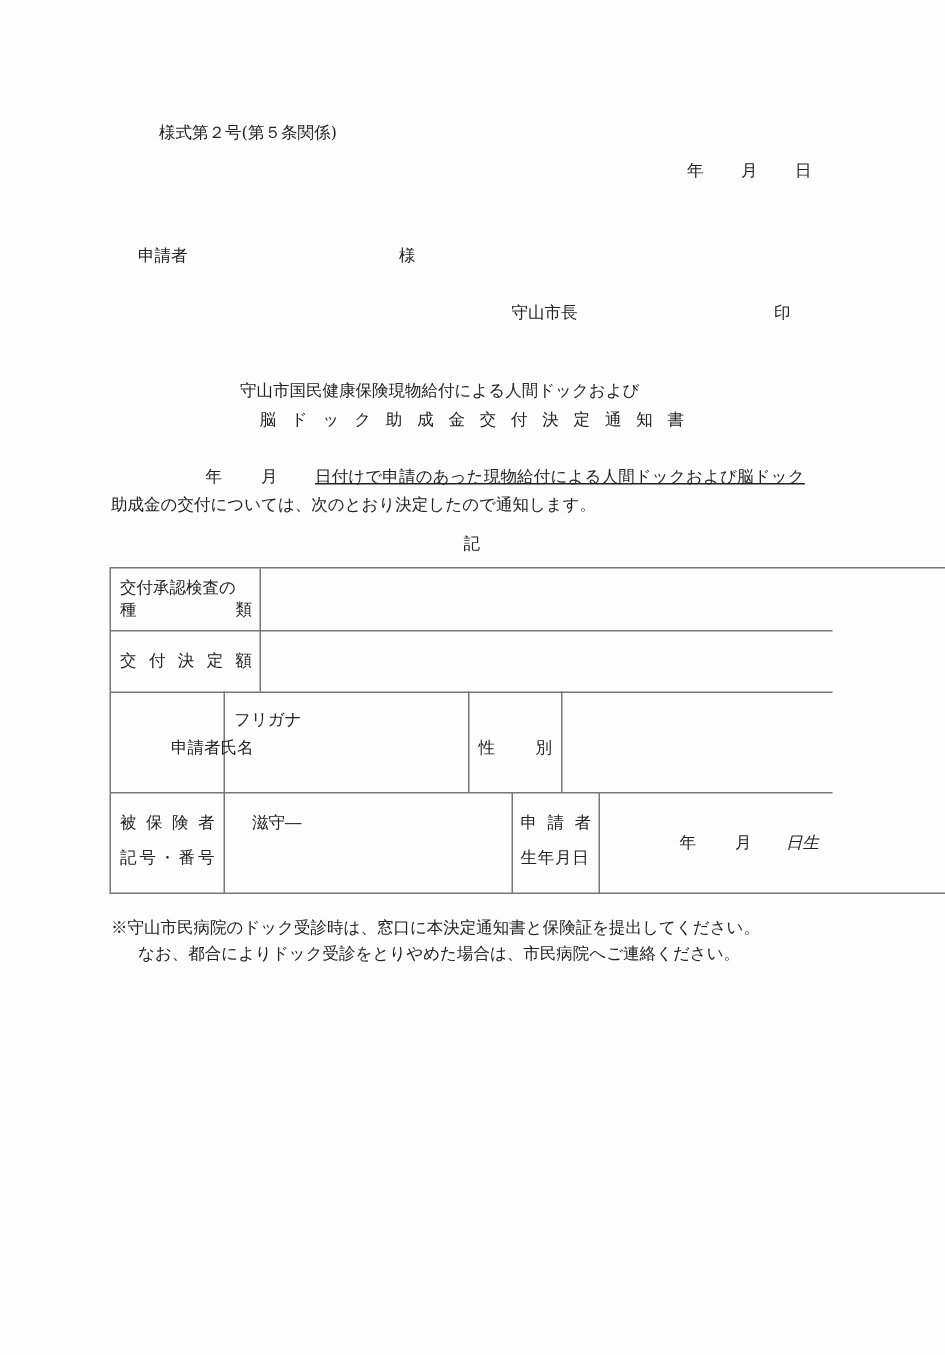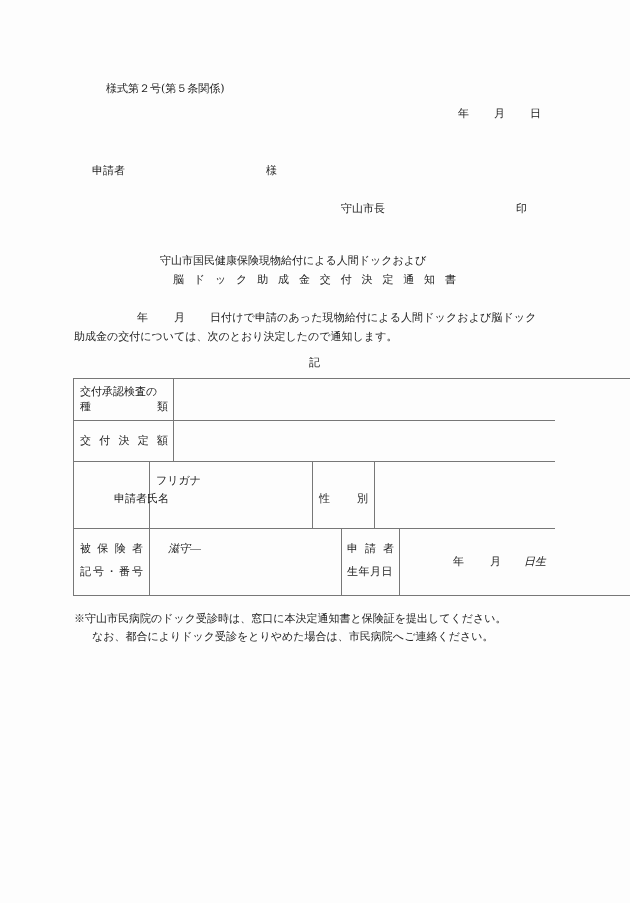--- a/index.html
+++ b/index.html
@@ -45,21 +45,21 @@
   <span>決</span>
   <span>定</span>
   <span>通</span>
   <span>知</span>
   <span>書</span>
 </div>
 
 <div>
   <span class="abs" style="left:137px;top:312px;">年</span>
   <span class="abs" style="left:174px;top:312px;">月</span>
-  <span class="abs" style="left:210px;top:312px;letter-spacing:0.1px;">日付けで申請のあった現物給付による人間ドックおよび脳ドック</span>
+  <span class="abs" style="left:210px;top:312px;letter-spacing:0.1px;text-decoration:underline;">日付けで申請のあった現物給付による人間ドックおよび脳ドック</span>
   <span class="abs" style="left:74px;top:331px;">助成金の交付については、次のとおり決定したので通知します。</span>
 </div>
 
 <span class="abs" style="left:309px;top:357px;">記</span>
 
 <div class="tbl">
 
   <div class="hline" style="left:0;top:41px;width:481px;"></div>
   <div class="hline" style="left:0;top:82px;width:481px;"></div>
   <div class="hline" style="left:0;top:149px;width:481px;"></div>
@@ -102,21 +102,21 @@
     <span>険</span>
     <span>者</span>
   </div>
   <div class="abs spread" style="left:6px;top:187px;width:63px;">
     <span>記</span>
     <span>号</span>
     <span>・</span>
     <span>番</span>
     <span>号</span>
   </div>
-  <span class="abs" style="left:94px;top:164px;font-style:italic;">滋守―</span>
+  <span class="abs" style="left:94px;top:164px;">滋守―</span>
 
   <div class="abs spread" style="left:273px;top:164px;width:47px;">
     <span>申</span>
     <span>請</span>
     <span>者</span>
   </div>
   <span class="abs" style="left:273px;top:187px;letter-spacing:0.5px;">生年月日</span>
 
   <span class="abs" style="left:379px;top:177px;">年</span>
   <span class="abs" style="left:416px;top:177px;">月</span>

